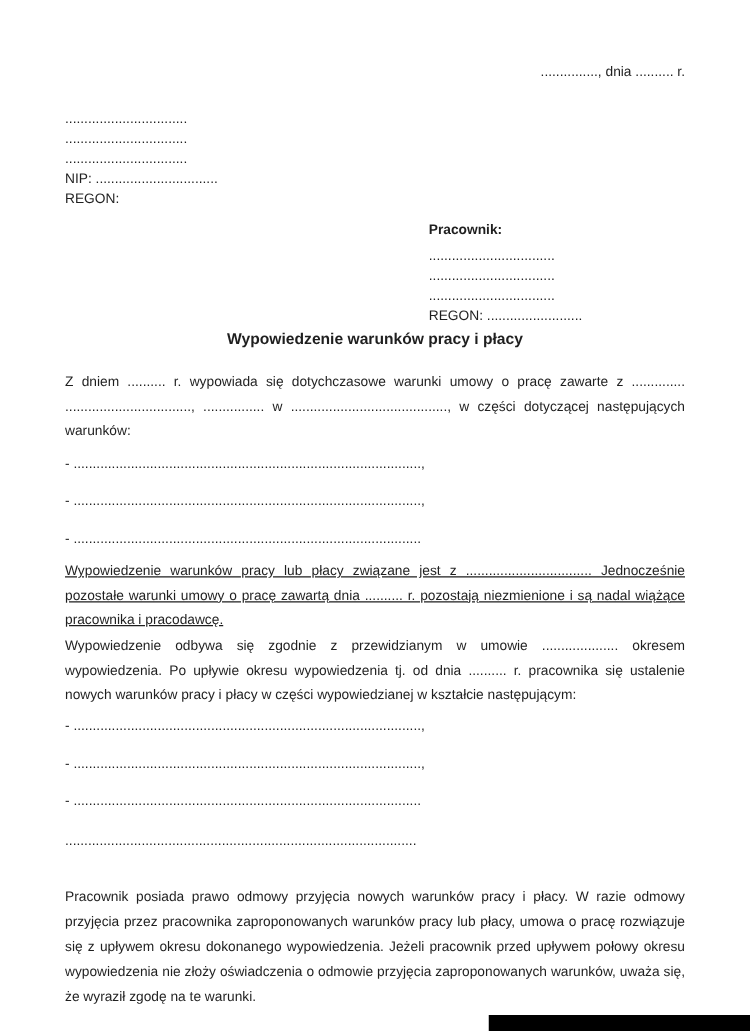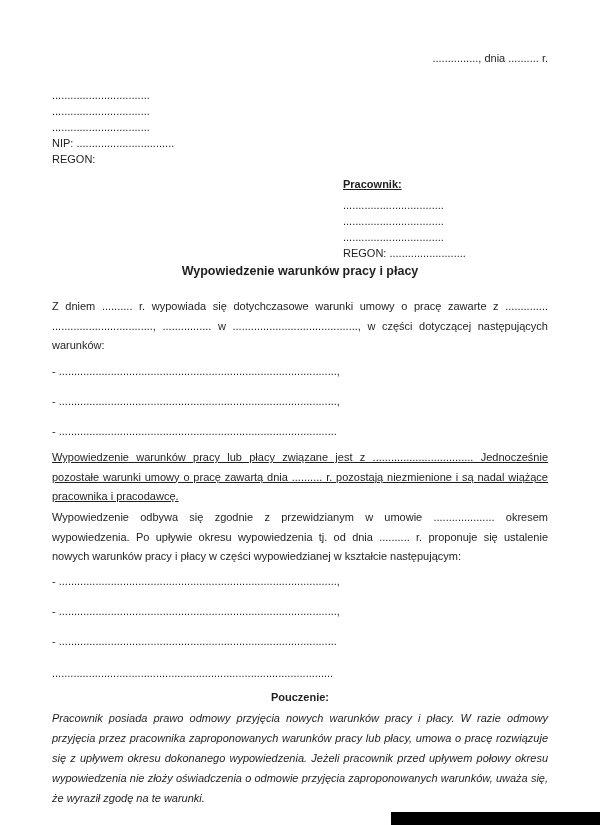--- a/index.html
+++ b/index.html
@@ -24,21 +24,21 @@
     font-size: 11px;
     line-height: 16px;
     white-space: nowrap;
   }
   .employee-block {
     top: 176px; left: 343px;
     font-size: 11px;
     line-height: 16px;
     white-space: nowrap;
   }
-  .employee-heading { font-weight: bold; margin-bottom: 5px; text-decoration: underline; }
+  .employee-heading { font-weight: bold; margin-bottom: 5px; }
   .doc-title {
     top: 264px; left: 0; right: 0;
     text-align: center;
     font-weight: bold;
     font-size: 12.5px;
   }
   .para {
     left: 52px; right: 52px;
     text-align: justify;
     font-size: 11px;
@@ -67,21 +67,20 @@
   }
   .notice-heading {
     top: 691px; left: 0; right: 0;
     text-align: center;
     font-weight: bold;
     font-size: 11px;
   }
   .notice-para {
     top: 708px;
     line-height: 20px;
-    font-style: italic;
   }
   .bottom-bar {
     right: 0; bottom: 0;
     width: 209px; height: 13px;
     background: var(--bar, #000000);
   }
 </style>
 </head>
 <body>
 
@@ -108,27 +107,26 @@
   <div class="abs doc-title">Wypowiedzenie warunków pracy i płacy</div>
 
   <div class="abs para p1">Z dniem .......... r. wypowiada się dotychczasowe warunki umowy o pracę zawarte z .............. ................................., ................ w ........................................., w części dotyczącej następujących warunków:</div>
 
   <div class="abs list-item li-1a">- ...........................................................................................,</div>
   <div class="abs list-item li-1b">- ...........................................................................................,</div>
   <div class="abs list-item li-1c">- ...........................................................................................</div>
 
   <div class="abs para p2">Wypowiedzenie warunków pracy lub płacy związane jest z ................................. Jednocześnie pozostałe warunki umowy o pracę zawartą dnia .......... r. pozostają niezmienione i są nadal wiążące pracownika i pracodawcę.</div>
 
-  <div class="abs para p3">Wypowiedzenie odbywa się zgodnie z przewidzianym w umowie .................... okresem wypowiedzenia. Po upływie okresu wypowiedzenia tj. od dnia .......... r. proponuje się ustalenie nowych warunków pracy i płacy w części wypowiedzianej w kształcie następującym:</div>
+  <div class="abs para p3">Wypowiedzenie odbywa się zgodnie z przewidzianym w umowie .................... okresem wypowiedzenia. Po upływie okresu wypowiedzenia tj. od dnia .......... r. pracownika się ustalenie nowych warunków pracy i płacy w części wypowiedzianej w kształcie następującym:</div>
 
   <div class="abs list-item li-2a">- ...........................................................................................,</div>
   <div class="abs list-item li-2b">- ...........................................................................................,</div>
   <div class="abs list-item li-2c">- ...........................................................................................</div>
 
   <div class="abs separator-line">............................................................................................</div>
 
-  <div class="abs notice-heading">Pouczenie:</div>
 
   <div class="abs para notice-para">Pracownik posiada prawo odmowy przyjęcia nowych warunków pracy i płacy. W razie odmowy przyjęcia przez pracownika zaproponowanych warunków pracy lub płacy, umowa o pracę rozwiązuje się z upływem okresu dokonanego wypowiedzenia. Jeżeli pracownik przed upływem połowy okresu wypowiedzenia nie złoży oświadczenia o odmowie przyjęcia zaproponowanych warunków, uważa się, że wyraził zgodę na te warunki.</div>
 
   <div class="abs bottom-bar"></div>
 
 </div>
 
 </body></html>

